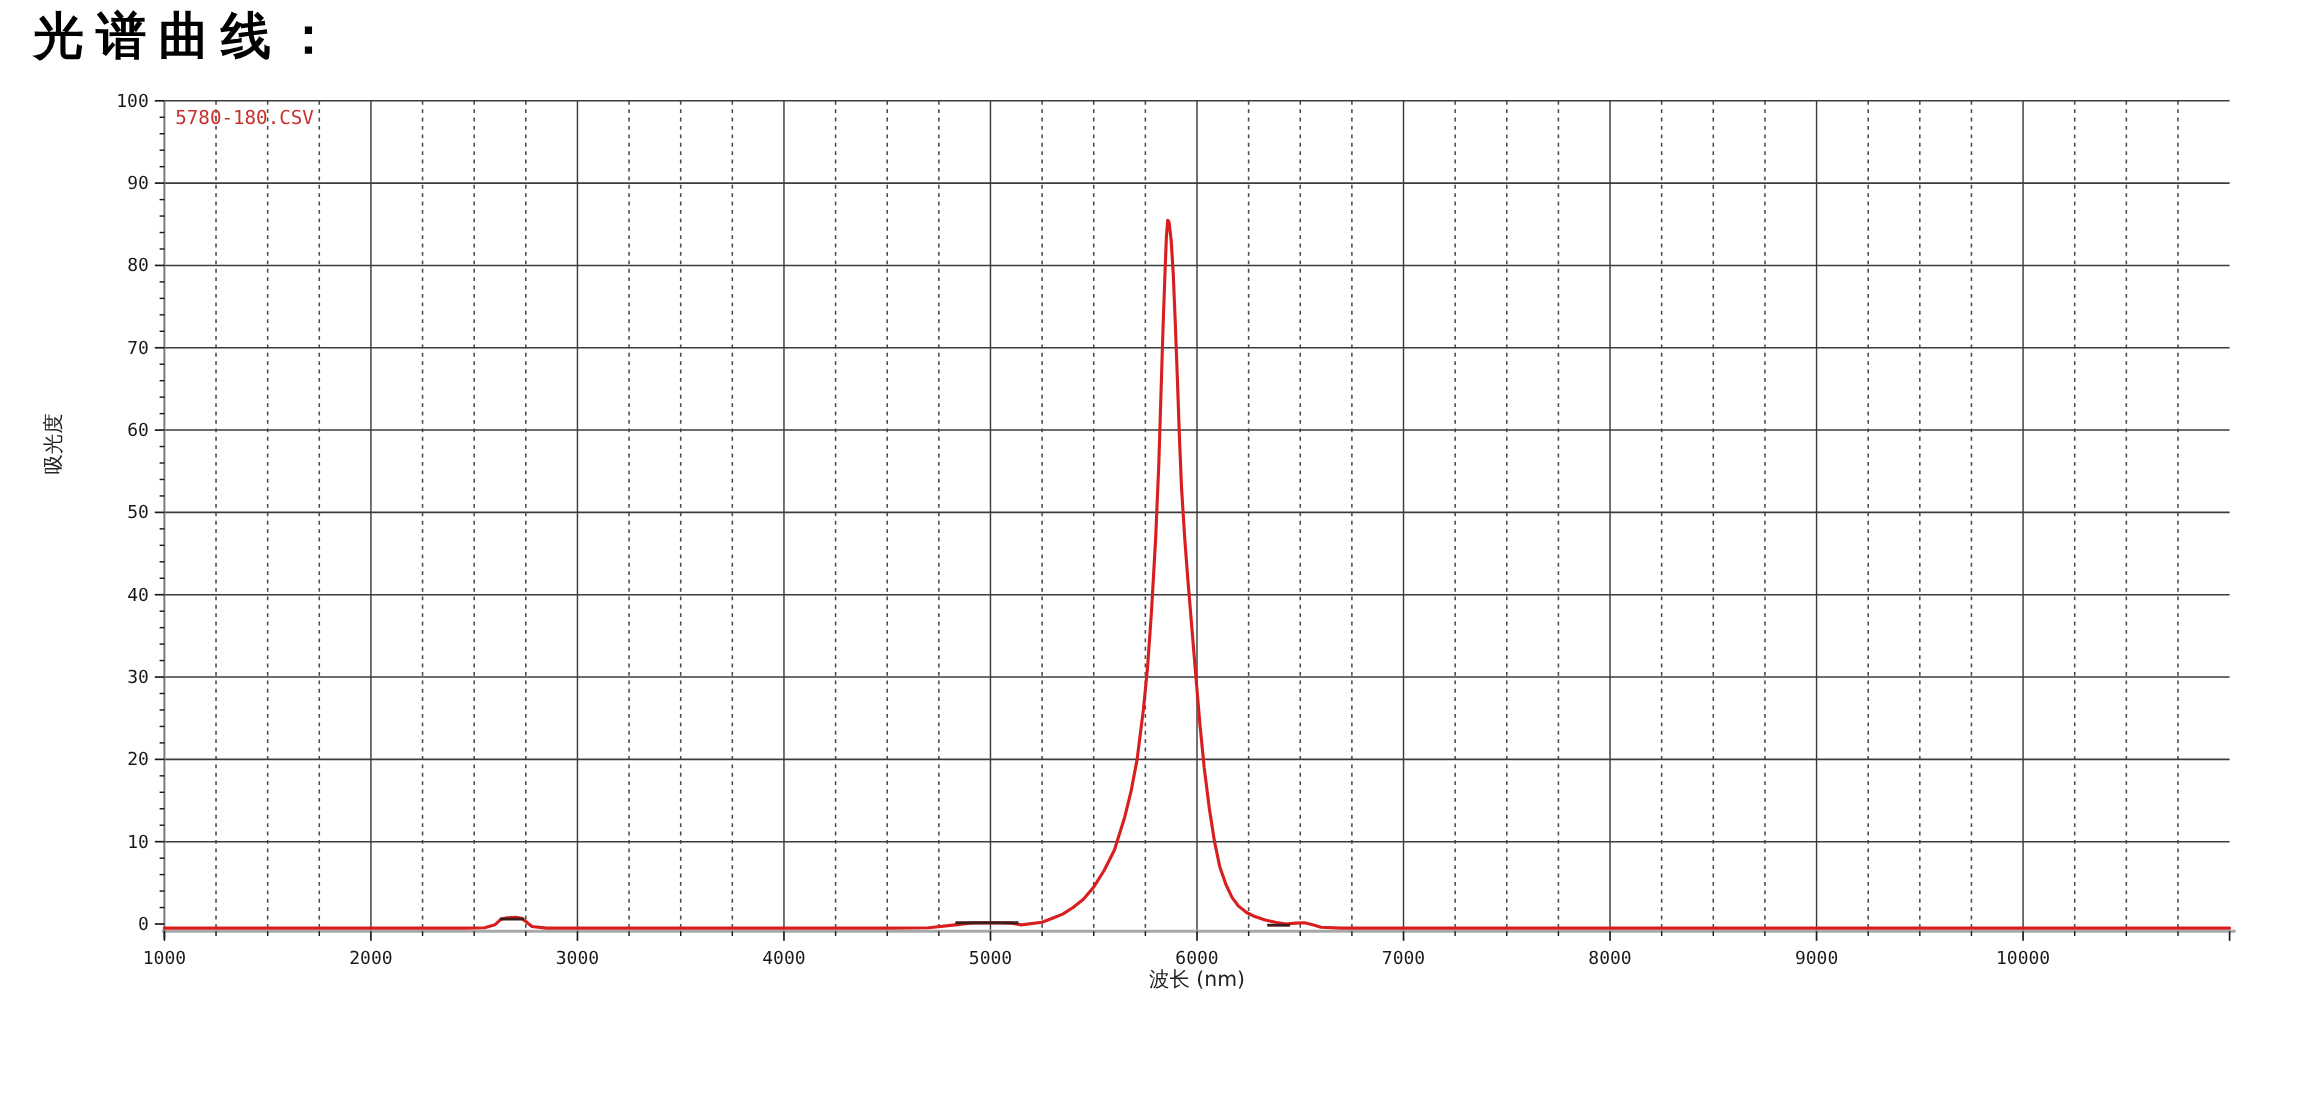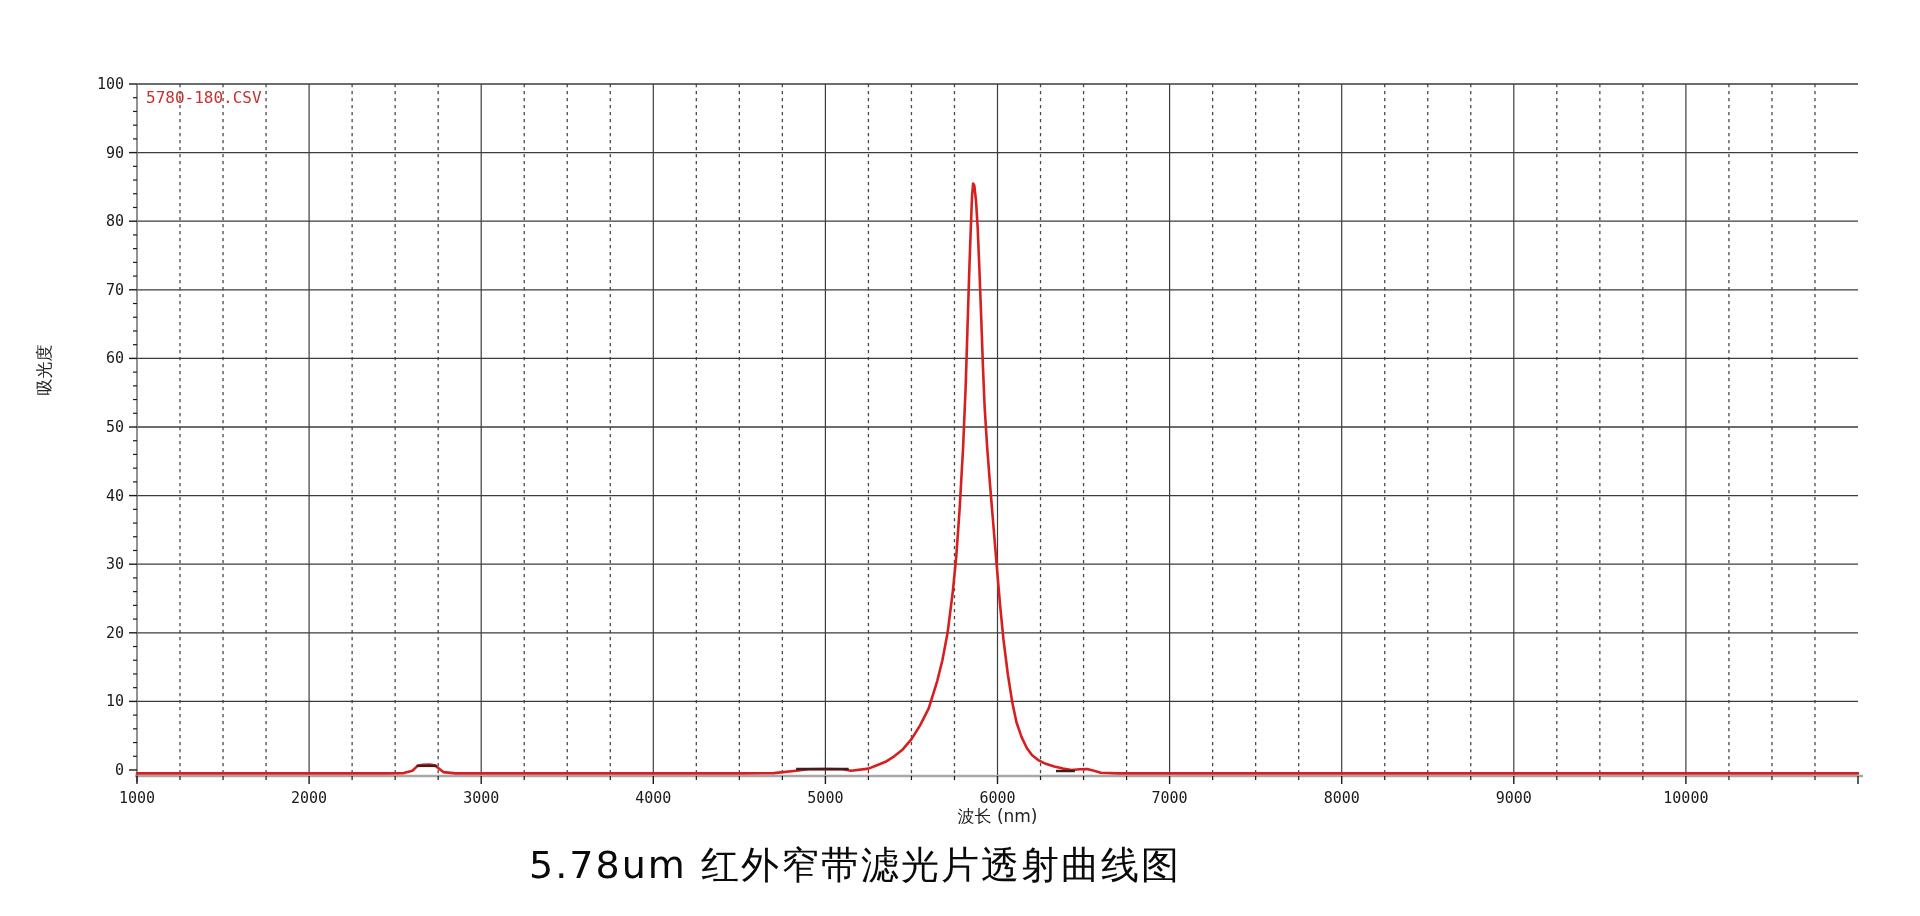--- a/index.html
+++ b/index.html
@@ -8,20 +8,21 @@
   .page-title{position:absolute;left:28px;top:2px;font-size:42px;font-weight:bold;color:#000;
               letter-spacing:10px;white-space:nowrap;}
   .chart-svg{position:absolute;left:0;top:0;width:1920px;height:916px;}
   .chart-caption{position:absolute;left:0;top:840px;width:1710px;text-align:center;
                  font-size:38px;color:#0a0a0a;letter-spacing:2px;white-space:nowrap;}
 </style>
 </head>
 <body>
 
 <div class="page">
+  <div class="page-title">光谱曲线：</div>
   <svg id="plot" class="chart-svg" viewBox="0 0 1920 916" xmlns="http://www.w3.org/2000/svg">
       <g>
         <line x1="180.025" y1="84" x2="180.025" y2="776" stroke="#4a4a4a" stroke-width="1.3" stroke-dasharray="3.2 3.8"></line>
         <line x1="223.05" y1="84" x2="223.05" y2="776" stroke="#4a4a4a" stroke-width="1.3" stroke-dasharray="3.2 3.8"></line>
         <line x1="266.075" y1="84" x2="266.075" y2="776" stroke="#4a4a4a" stroke-width="1.3" stroke-dasharray="3.2 3.8"></line>
         <line x1="352.125" y1="84" x2="352.125" y2="776" stroke="#4a4a4a" stroke-width="1.3" stroke-dasharray="3.2 3.8"></line>
         <line x1="395.15" y1="84" x2="395.15" y2="776" stroke="#4a4a4a" stroke-width="1.3" stroke-dasharray="3.2 3.8"></line>
         <line x1="438.175" y1="84" x2="438.175" y2="776" stroke="#4a4a4a" stroke-width="1.3" stroke-dasharray="3.2 3.8"></line>
         <line x1="524.225" y1="84" x2="524.225" y2="776" stroke="#4a4a4a" stroke-width="1.3" stroke-dasharray="3.2 3.8"></line>
         <line x1="567.25" y1="84" x2="567.25" y2="776" stroke="#4a4a4a" stroke-width="1.3" stroke-dasharray="3.2 3.8"></line>
@@ -193,14 +194,13 @@
       </g>
       <g>
         <polyline points="137.0,773.4 180.0,773.4 223.1,773.4 266.1,773.4 309.1,773.4 352.1,773.4 386.5,773.4 403.8,773.1 412.4,770.7 417.5,765.9 422.7,764.9 429.6,764.5 434.7,765.2 438.2,767.9 443.3,772.1 455.4,773.4 481.2,773.4 524.2,773.4 567.3,773.4 610.3,773.4 653.3,773.4 696.3,773.4 739.4,773.4 773.8,773.1 796.1,770.7 808.2,769.3 825.4,769.0 842.6,769.3 851.2,770.7 868.4,768.6 877.0,765.2 885.6,761.8 894.2,756.3 902.8,749.4 911.5,739.1 920.1,725.4 928.7,708.3 937.3,680.8 942.4,660.2 947.6,632.8 952.8,591.6 956.2,557.3 959.6,509.3 963.1,447.6 965.7,385.8 967.4,331.0 969.1,276.1 970.8,228.1 972.0,197.2 973.1,183.5 974.3,185.5 976.0,200.6 977.7,228.1 979.4,269.2 981.2,317.2 982.9,365.3 984.6,406.4 987.2,447.6 989.8,481.9 993.2,523.0 996.6,564.2 1000.1,605.4 1003.5,639.7 1007.8,674.0 1012.1,701.4 1016.4,722.0 1021.6,737.1 1026.8,748.0 1031.9,754.9 1038.8,760.4 1045.7,763.8 1054.3,766.6 1062.9,768.6 1071.5,770.0 1080.1,769.3 1087.0,769.0 1093.9,770.7 1100.8,772.7 1118.0,773.4 1169.6,773.4 1255.7,773.4 1341.7,773.4 1427.8,773.4 1513.8,773.4 1599.8,773.4 1685.9,773.4 1772.0,773.4 1858.0,773.4" fill="none" stroke="#d81f1f" stroke-width="2.6" stroke-linejoin="round" stroke-linecap="round"></polyline>
       </g>
       <g>
         <line x1="416.6625" y1="765.884" x2="436.7982" y2="765.884" stroke="#3f1d1d" stroke-width="2.4"></line>
         <line x1="796.143" y1="768.971" x2="848.6335" y2="768.971" stroke="#3f1d1d" stroke-width="2.4"></line>
         <line x1="1056.0140000000001" y1="771.029" x2="1074.9450000000002" y2="771.029" stroke="#3f1d1d" stroke-width="2.4"></line>
       </g>
     </svg>
-  <div class="chart-caption">5.78um 红外窄带滤光片透射曲线图</div>
 </div>
 
 </body></html>

